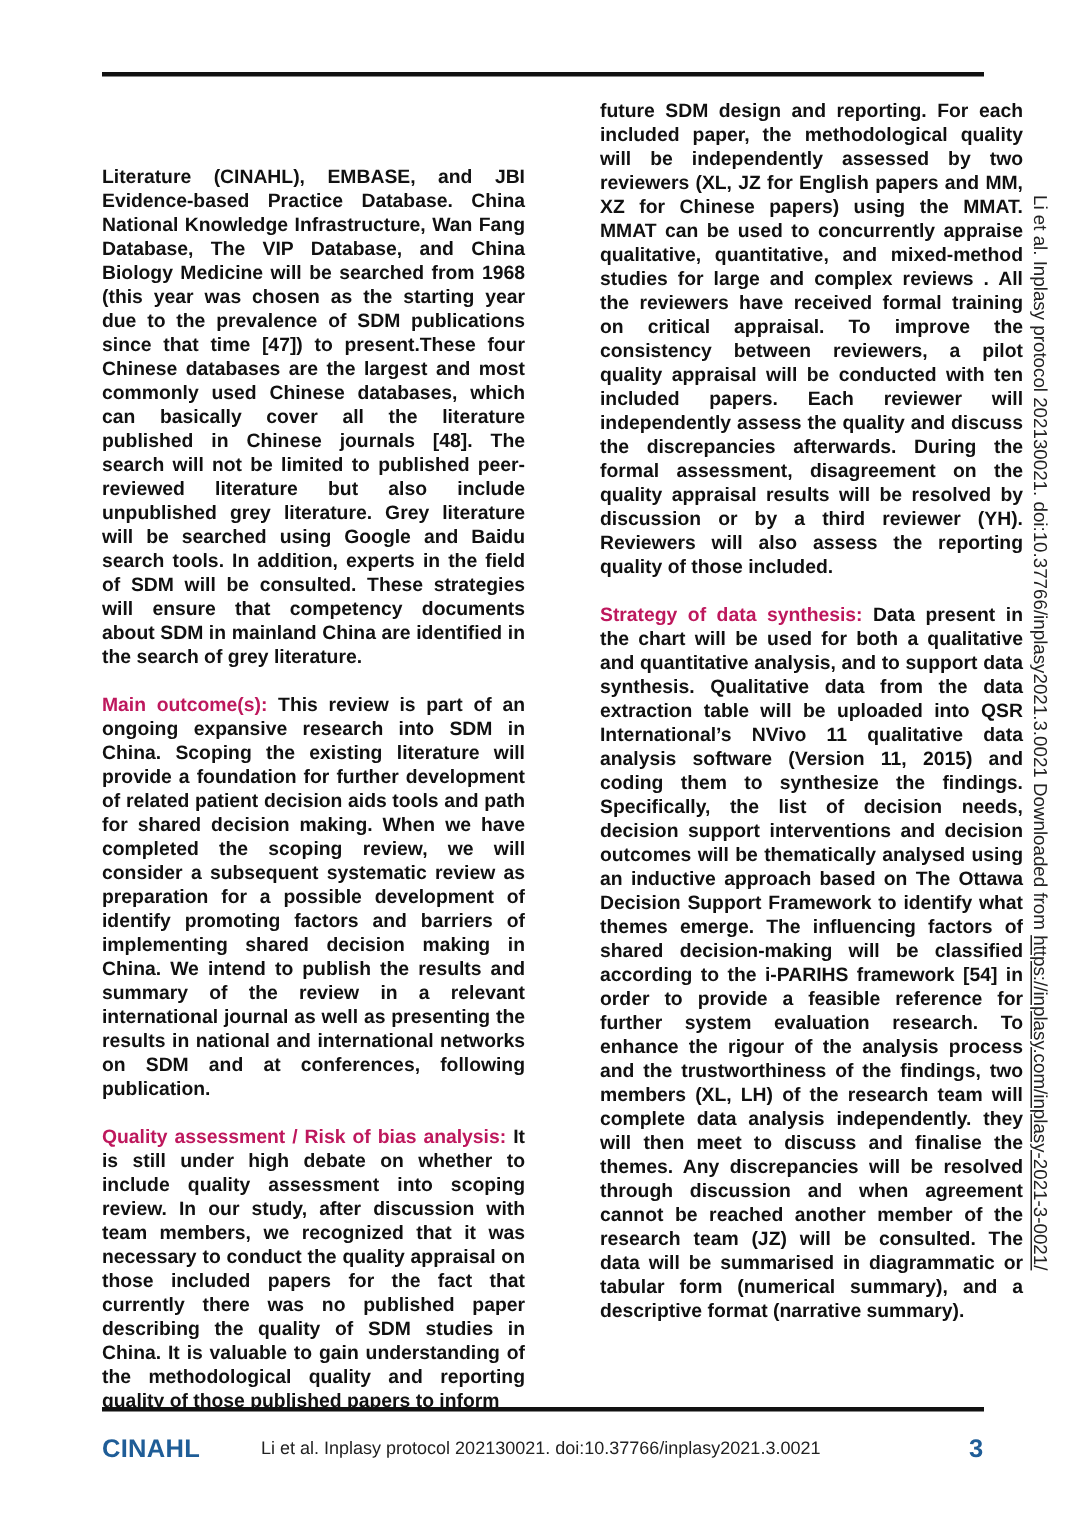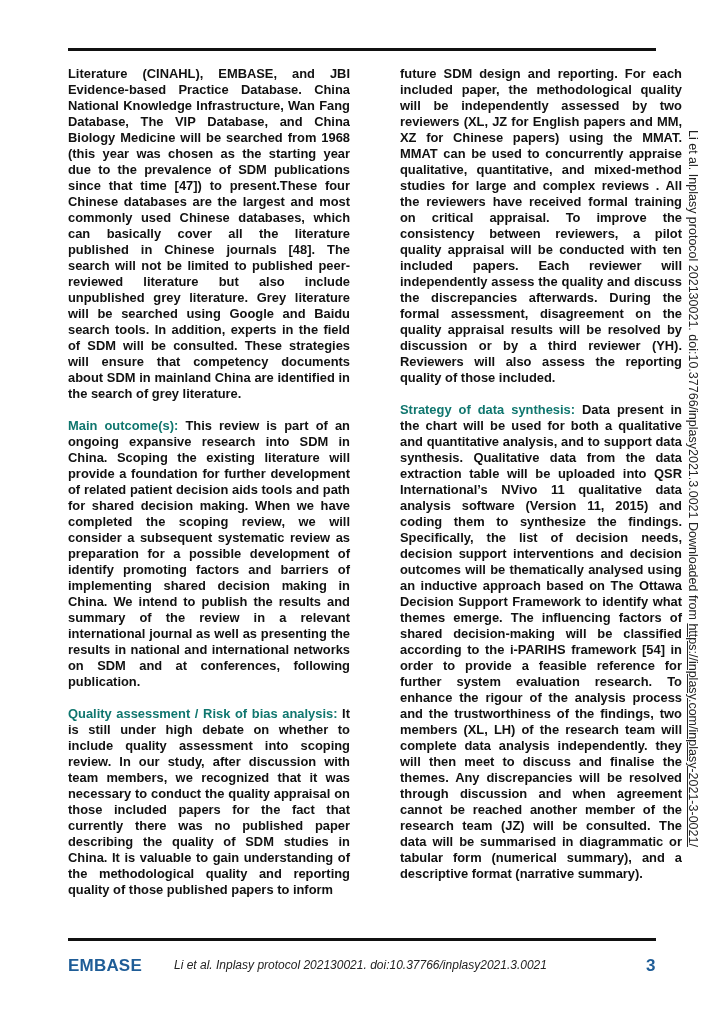--- a/index.html
+++ b/index.html
@@ -2,26 +2,26 @@
 <html><head>
 <meta charset="utf-8">
 <style>
   html, body { margin: 0; padding: 0; background: #ffffff; }
   body { width: 724px; height: 1024px; position: relative; overflow: hidden;
          font-family: "Liberation Sans", sans-serif; color: #111111; }
   .rule-top { position: absolute; left: 68px; top: 48px; width: 588px; height: 3px; background: #111; }
   .rule-bottom { position: absolute; left: 68px; top: 938px; width: 588px; height: 3px; background: #111; }
   .col { position: absolute; top: 66px; width: 282px; font-size: 12.9px; line-height: 16px;
          font-weight: bold; text-align: justify; }
-  .col-left { left: 68px; }
+  .col-left { left: 68px; margin-top: 44px; }
   .col-right { left: 376px; margin-left: 24px; }
   .col p { margin: 0 0 16px 0; }
-  .heading { color: #0f766e; }
+  .heading { color: #be185d; }
   .footer-brand { position: absolute; left: 68px; top: 956px; font-size: 17px; font-weight: bold; color: #1f5d97; letter-spacing: 0.2px; }
-  .footer-cite { position: absolute; left: 174px; top: 958px; font-size: 12px; color: #222; font-style: italic; }
+  .footer-cite { position: absolute; left: 174px; top: 958px; font-size: 12px; color: #222; }
   .footer-page { position: absolute; left: 646px; top: 956px; font-size: 17px; font-weight: bold; color: #1f5d97; }
   .side-note { position: absolute; left: 700px; top: 130px; transform-origin: 0 0; transform: rotate(90deg);
                white-space: nowrap; font-size: 12.5px; color: #222; }
   .side-link { text-decoration: underline; color: #222; }
 </style>
 </head>
 <body>
 
 <div class="rule-top"></div>
 
@@ -32,15 +32,15 @@
 </div>
 
 <div class="col col-right">
   <p>future SDM design and reporting. For each included paper, the methodological quality will be independently assessed by two reviewers (XL, JZ for English papers and MM, XZ for Chinese papers) using the MMAT. MMAT can be used to concurrently appraise qualitative, quantitative, and mixed-method studies for large and complex reviews . All the reviewers have received formal training on critical appraisal. To improve the consistency between reviewers, a pilot quality appraisal will be conducted with ten included papers. Each reviewer will independently assess the quality and discuss the discrepancies afterwards. During the formal assessment, disagreement on the quality appraisal results will be resolved by discussion or by a third reviewer (YH). Reviewers will also assess the reporting quality of those included.</p>
   <p><span class="heading">Strategy of data synthesis:</span><span> Data present in the chart will be used for both a qualitative and quantitative analysis, and to support data synthesis. Qualitative data from the data extraction table will be uploaded into QSR International’s NVivo 11 qualitative data analysis software (Version 11, 2015) and coding them to synthesize the findings. Specifically, the list of decision needs, decision support interventions and decision outcomes will be thematically analysed using an inductive approach based on The Ottawa Decision Support Framework to identify what themes emerge. The influencing factors of shared decision-making will be classified according to the i-PARIHS framework [54] in order to provide a feasible reference for further system evaluation research. To enhance the rigour of the analysis process and the trustworthiness of the findings, two members (XL, LH) of the research team will complete data analysis independently. they will then meet to discuss and finalise the themes. Any discrepancies will be resolved through discussion and when agreement cannot be reached another member of the research team (JZ) will be consulted. The data will be summarised in diagrammatic or tabular form (numerical summary), and a descriptive format (narrative summary).</span></p>
 </div>
 
 <div class="side-note"><span>Li et al. Inplasy protocol 202130021. doi:10.37766/inplasy2021.3.0021 Downloaded from </span><span class="side-link">https://inplasy.com/inplasy-2021-3-0021/</span></div>
 
 <div class="rule-bottom"></div>
-<div class="footer-brand">EMBASE</div>
+<div class="footer-brand">CINAHL</div>
 <div class="footer-cite">Li et al. Inplasy protocol 202130021. doi:10.37766/inplasy2021.3.0021</div>
 <div class="footer-page">3</div>
 
 </body></html>

